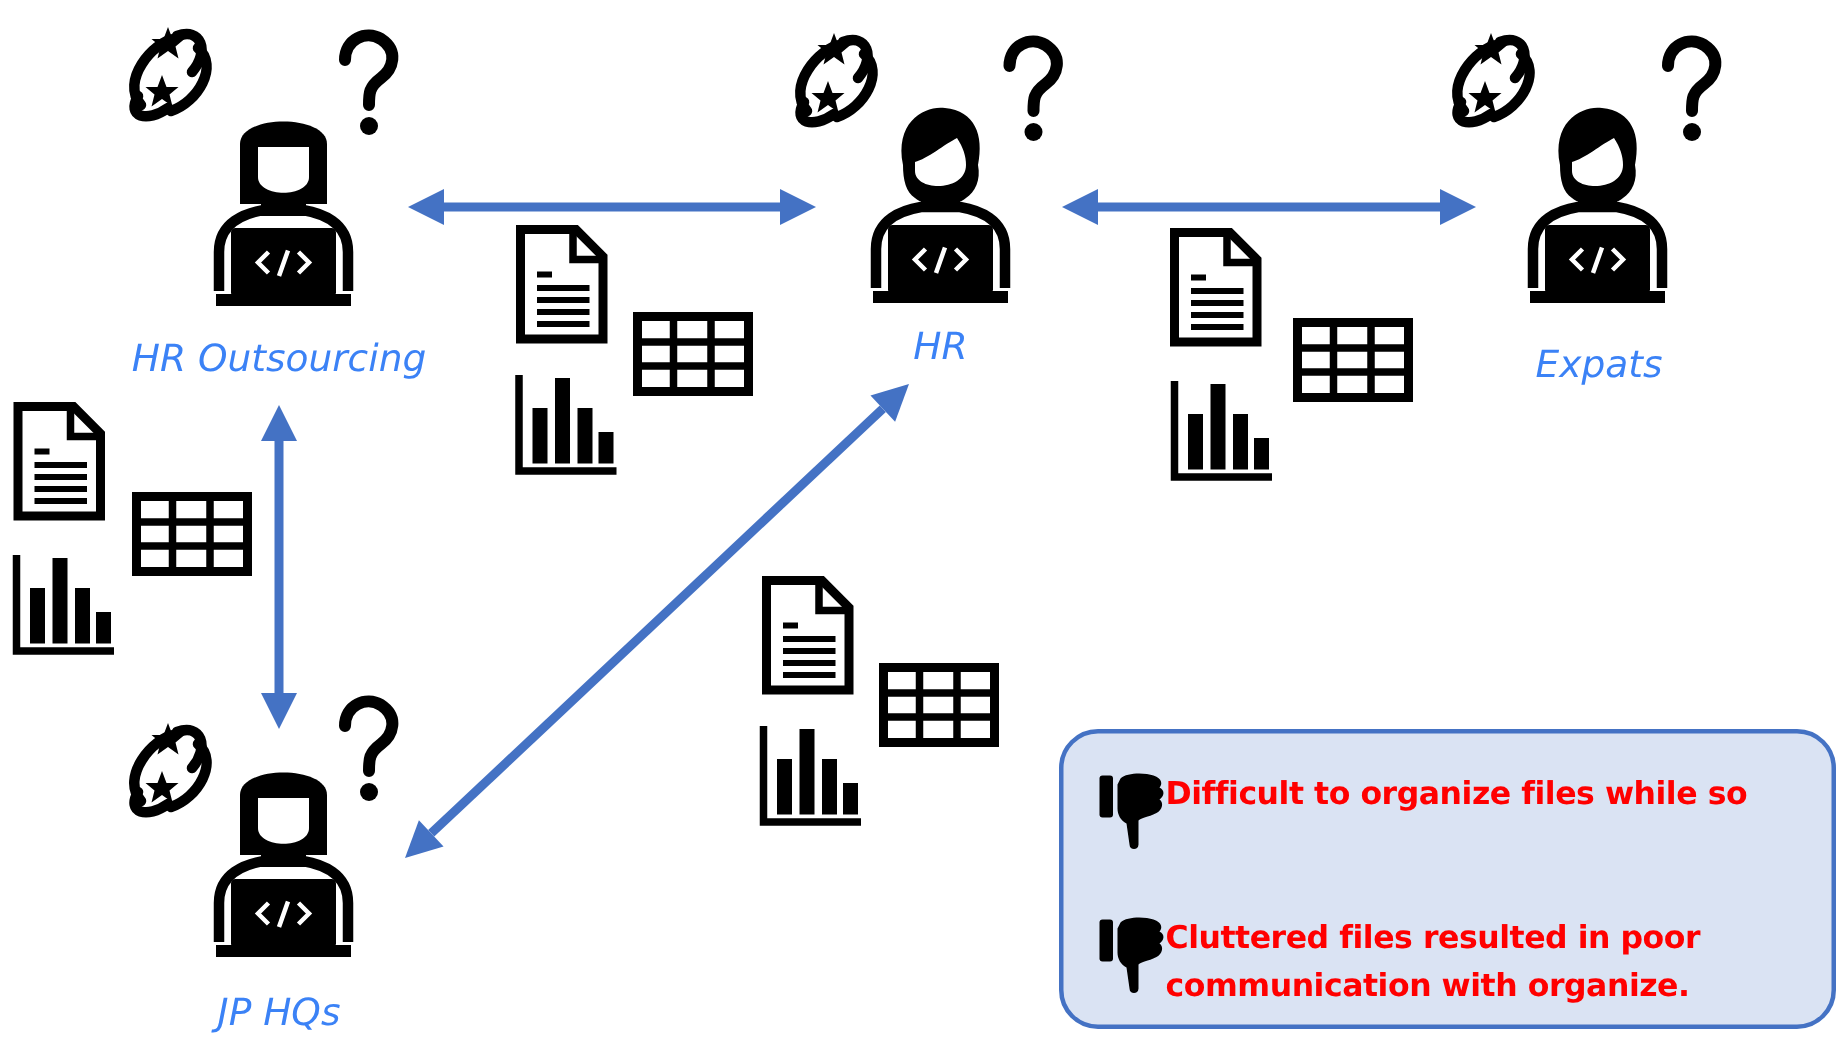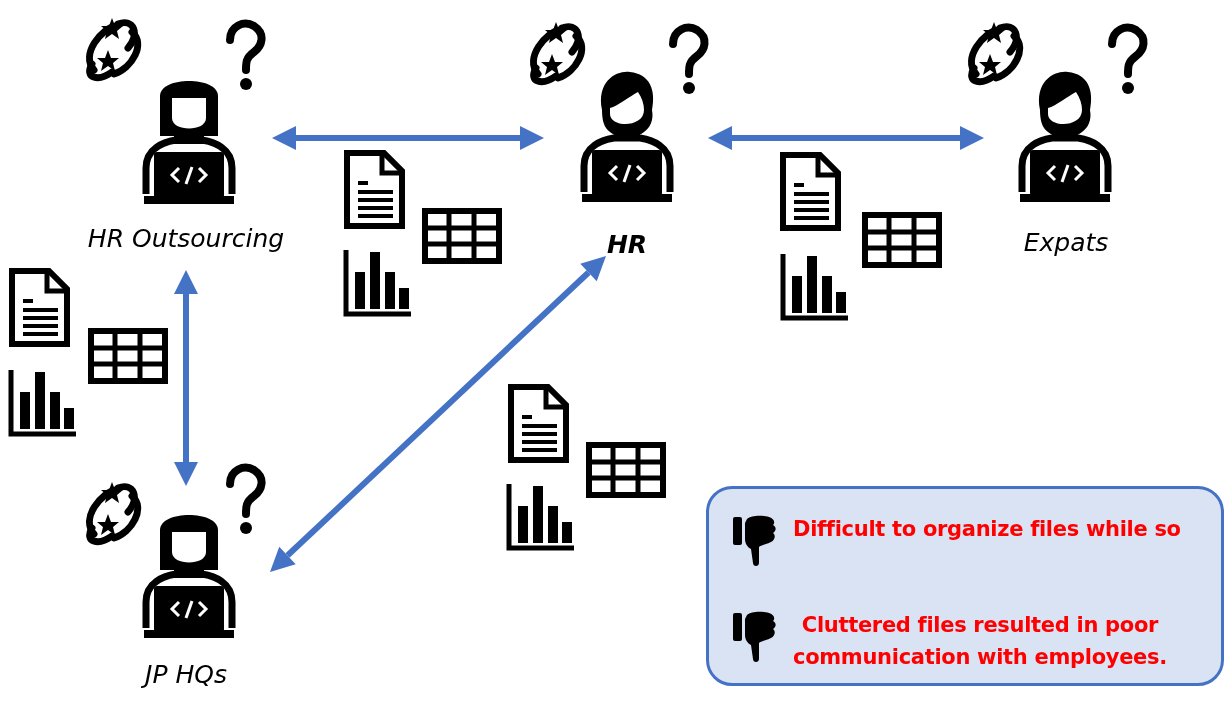--- a/index.html
+++ b/index.html
@@ -1,26 +1,26 @@
 <!DOCTYPE html>
 <html><head>
 <meta charset="utf-8">
 <style>
   html, body { margin: 0; padding: 0; background: #ffffff; }
   body { width: 1230px; height: 708px; position: relative; overflow: hidden;
          font-family: "DejaVu Sans", "Liberation Sans", sans-serif; }
   #canvas { position: absolute; left: 0; top: 0; width: 1230px; height: 708px; }
-  .node-label { position: absolute; font-style: italic; font-size: 25px; color: #000000;
+  .node-label { position: absolute; font-style: italic; font-size: 25px; color: #3b82f6;
                 white-space: nowrap; transform: translateX(-50%); }
   .callout { position: absolute; left: 706px; top: 486px; width: 518px; height: 200px;
              box-sizing: border-box; border: 3px solid #4472c4; border-radius: 26px;
              background: #dae3f3; }
   .callout-item { position: absolute; left: 22px; display: flex; align-items: flex-start; }
   .callout-item .txt { color: #ff0000; font-weight: bold; font-size: 21px; line-height: 32px;
-                       margin-left: 16px; font-family: "DejaVu Sans", sans-serif; letter-spacing: -0.3px; }
+                       margin-left: 0; font-family: "DejaVu Sans", sans-serif; letter-spacing: -0.3px; }
 </style>
 </head>
 <body>
 
 <svg id="canvas" viewBox="0 0 1230 708" xmlns="http://www.w3.org/2000/svg">
   <defs>
 
     <g id="dizzy">
       <path d="M30 4 C46 -2 52 14 40 28 M4 44 C-4 58 10 62 24 52" fill="none" stroke="#000" stroke-width="7" stroke-linecap="round"></path>
       <path d="M28 0 C14 2 0 20 2 38" fill="none" stroke="#000" stroke-width="0"></path>
@@ -137,35 +137,35 @@
     <use href="#bars" x="8" y="370"></use>
   </g>
   <g>
     <use href="#doc" x="508" y="384"></use>
     <use href="#tbl" x="586" y="442"></use>
     <use href="#bars" x="506" y="484"></use>
   </g>
 </svg>
 
 <div class="node-label" style="left:186px; top:224px;">HR Outsourcing</div>
-<div class="node-label" style="left:627px; top:230px;font-weight:bold;">HR</div>
+<div class="node-label" style="left:627px; top:216px;">HR</div>
 <div class="node-label" style="left:1066px; top:228px;">Expats</div>
 <div class="node-label" style="left:186px; top:660px;font-style:italic;">JP HQs</div>
 
 <div class="callout">
   <div class="callout-item" style="top:24px;">
     <svg width="46" height="56" viewBox="0 0 46 56">
         <use href="#thumbdown" x="2" y="2"></use>
       </svg>
     <div class="txt">
       <div>Difficult to organize files while so</div>
     </div>
   </div>
-  <div class="callout-item" style="top:120px;text-align:center;">
+  <div class="callout-item" style="top:120px;">
     <svg width="46" height="56" viewBox="0 0 46 56">
         <use href="#thumbdown" x="2" y="2"></use>
       </svg>
     <div class="txt">
       <div>Cluttered files resulted in poor</div>
-      <div>communication with employees.</div>
+      <div>communication with organize.</div>
     </div>
   </div>
 </div>
 
 </body></html>

